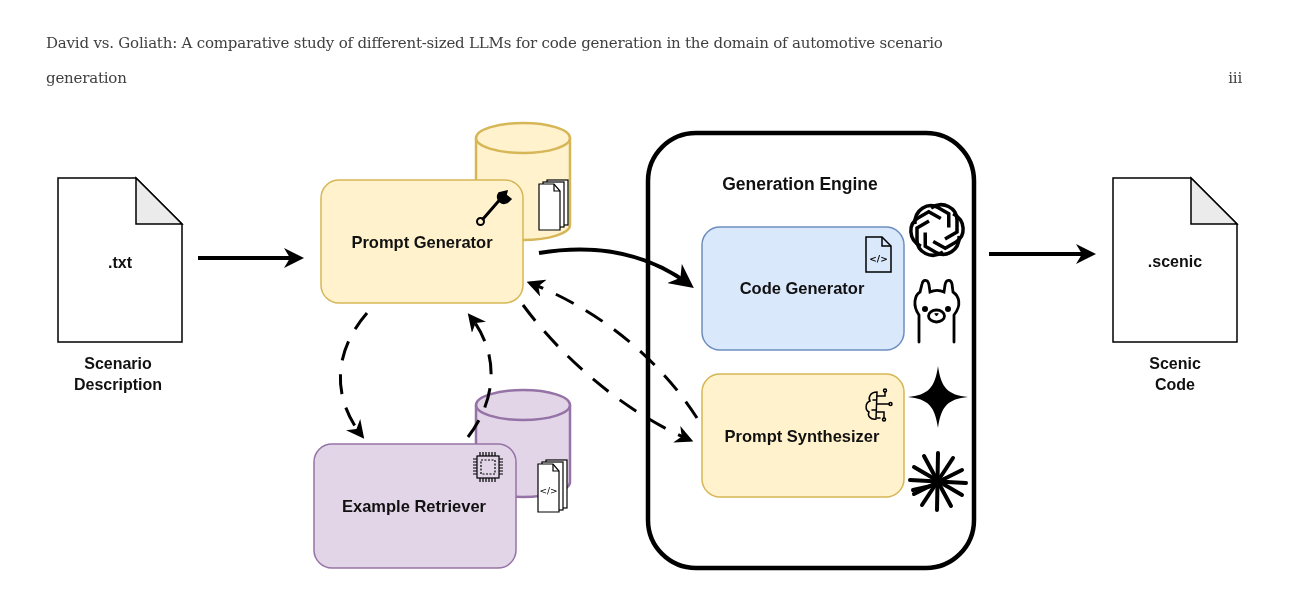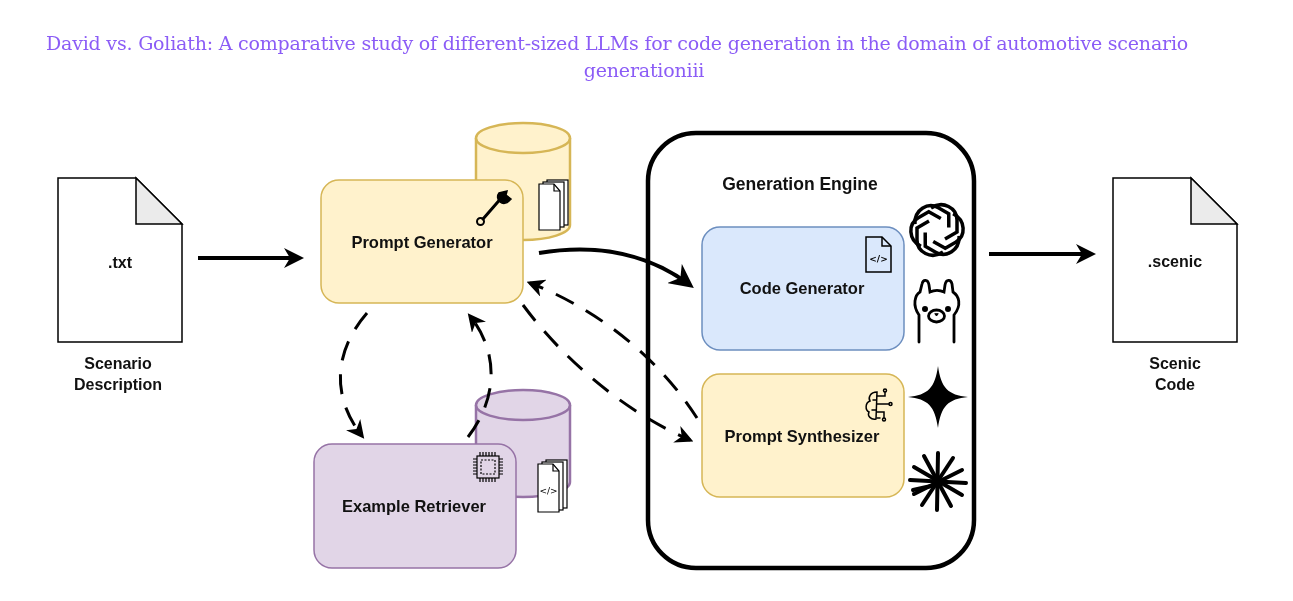--- a/index.html
+++ b/index.html
@@ -1,23 +1,23 @@
 <!DOCTYPE html>
 <html><head>
 <meta charset="utf-8">
 <style>
   html, body { margin: 0; padding: 0; background: #ffffff; }
   body { width: 1293px; height: 601px; position: relative; overflow: hidden; }
   .header {
     position: absolute; left: 46px; top: 30px; width: 1196px;
-    font-family: "DejaVu Serif", serif; font-size: 19px; color: #8b5cf6;
+    font-family: "DejaVu Serif", serif; font-size: 15px; color: #404040;
     line-height: 27px; letter-spacing: -0.2px;
   }
   .header .line1 { white-space: nowrap; }
-  .header .line2 { display: flex; justify-content: center; }
+  .header .line2 { display: flex; justify-content: space-between; margin-top: 8px; }
   svg.diagram { position: absolute; left: 0; top: 0; }
   .lbl { font-family: "Liberation Sans", sans-serif; font-weight: bold; fill: #111; }
 </style>
 </head>
 <body>
 
 <div class="header">
   <div class="line1">David vs. Goliath: A comparative study of different-sized LLMs for code generation in the domain of automotive scenario</div>
   <div class="line2">
     <span>generation</span>

